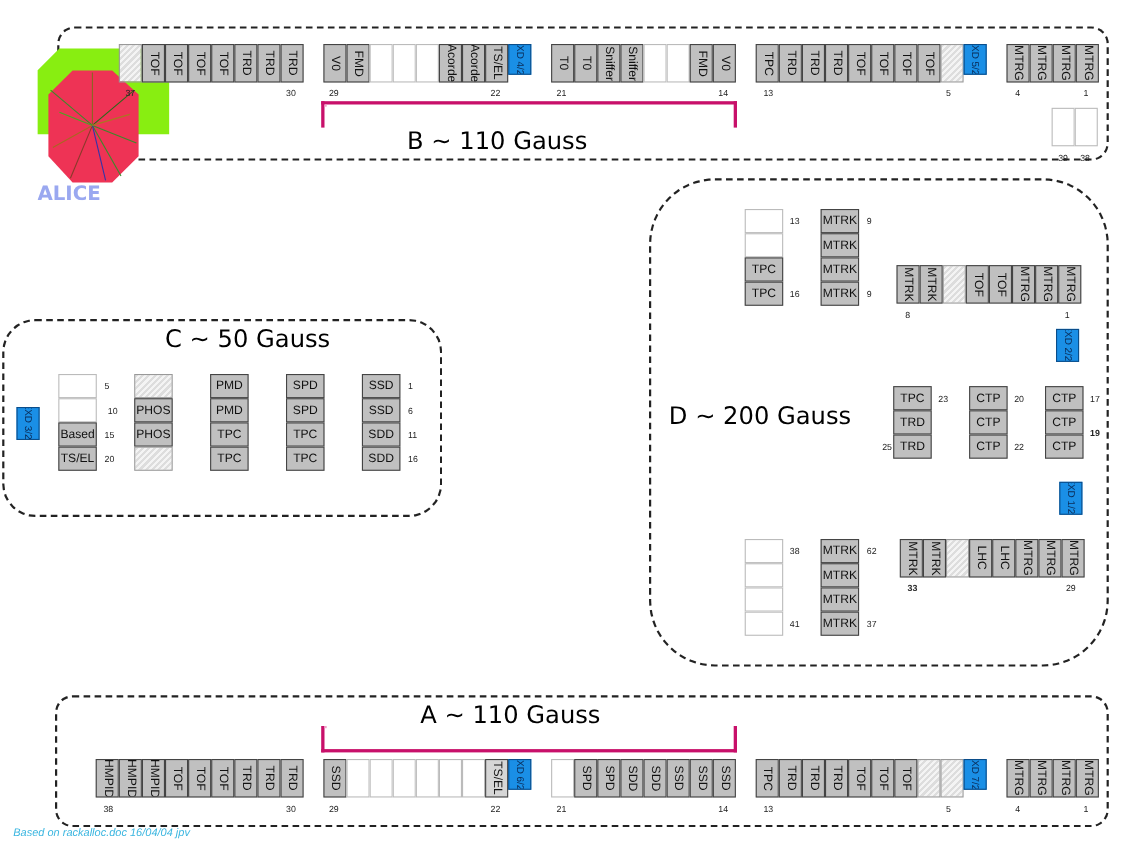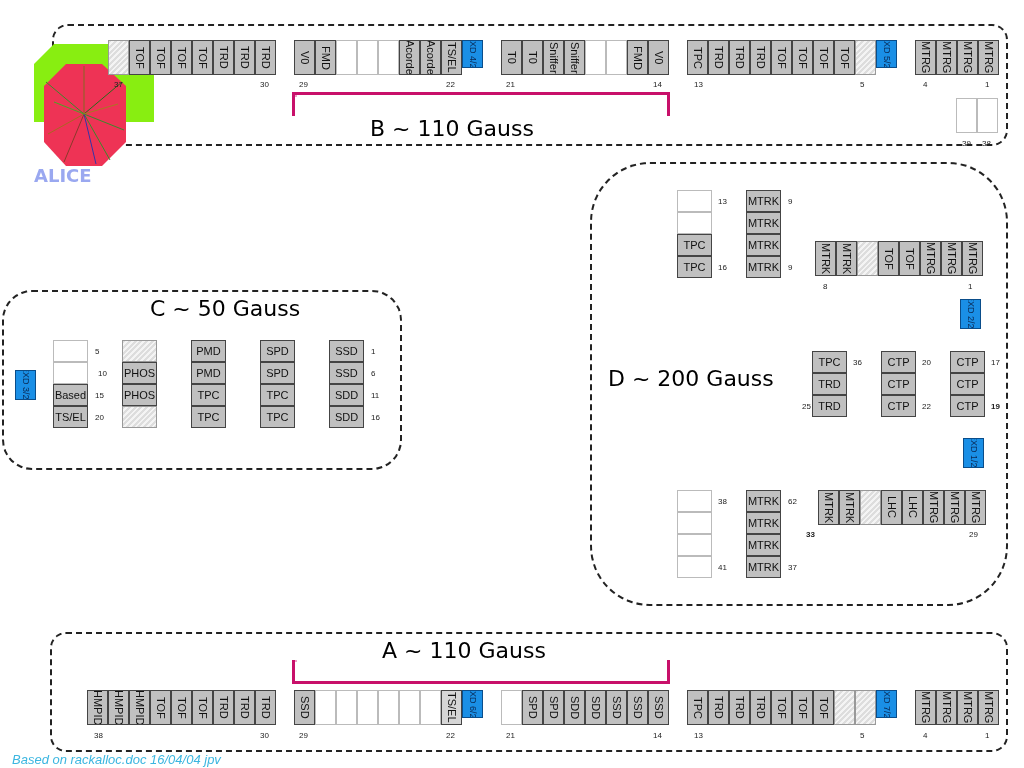--- a/index.html
+++ b/index.html
@@ -16,21 +16,21 @@
   .row.h .rack{width:21px;height:35px;}
   .row.h .rack .vtext{font-size:11px;}
   .row.h .rack.exd .vtext{font-size:9px;text-align:center;}
   .stack{position:absolute;display:flex;flex-direction:column;}
   .stack .rack{width:35px;height:22px;font-size:11px;}
   .num{position:absolute;font-size:8px;color:#222;}
   .bracket{position:absolute;border:3px solid #c8106a;box-sizing:border-box;}
   .bracket.top{border-bottom:none;}
   .bracket.bot{border-top:none;}
   .bracket::after{content:"";position:absolute;border:1px solid #f0a0c8;}
-  .footer{position:absolute;left:12px;top:752px;font-size:13px;color:#3bb6e0;font-style:italic;text-align:center;}
+  .footer{position:absolute;left:12px;top:752px;font-size:10px;color:#3bb6e0;font-style:italic;text-align:center;}
 </style>
 </head>
 <body>
 
 <div class="region" style="left:52px;top:24px;width:956px;height:122px;border-radius:16px;"></div>
 <div class="region" style="left:2px;top:290px;width:400px;height:180px;border-radius:30px;"></div>
 <div class="region" style="left:590px;top:162px;width:418px;height:444px;border-radius:60px;"></div>
 <div class="region" style="left:50px;top:632px;width:958px;height:120px;border-radius:16px;"></div>
 
 <div style="position:absolute;left:34px;top:42px;width:120px;height:140px;">
@@ -329,21 +329,21 @@
     <div class="rack">
       <span>TPC</span>
     </div>
     <div class="rack">
       <span>TRD</span>
     </div>
     <div class="rack">
       <span>TRD</span>
     </div>
   </div>
-<div class="num" style="left:853px;top:358px;">36</div>
+<div class="num" style="left:853px;top:358px;">23</div>
 <div class="num" style="left:802px;top:402px;">25</div>
 <div class="stack" style="left:881px;top:351px;">
     <div class="rack">
       <span>CTP</span>
     </div>
     <div class="rack">
       <span>CTP</span>
     </div>
     <div class="rack">
       <span>CTP</span>
@@ -356,21 +356,21 @@
       <span>CTP</span>
     </div>
     <div class="rack">
       <span>CTP</span>
     </div>
     <div class="rack">
       <span>CTP</span>
     </div>
   </div>
 <div class="num" style="left:991px;top:358px;">17</div>
-<div class="num" style="left:991px;top:402px;font-weight:bold;">19</div>
+<div class="num" style="left:991px;top:389px;font-weight:bold;">19</div>
 <div class="rack exd" style="position:absolute;left:963px;top:438px;width:21px;height:30px;">
     <span class="vtext">EXD 1/29</span>
   </div>
 
 <div class="stack" style="left:677px;top:490px;">
     <div class="rack empty"></div>
     <div class="rack empty"></div>
     <div class="rack empty"></div>
     <div class="rack empty"></div>
   </div>
@@ -409,21 +409,21 @@
     <div class="rack">
       <span class="vtext">MTRG</span>
     </div>
     <div class="rack">
       <span class="vtext">MTRG</span>
     </div>
     <div class="rack">
       <span class="vtext">MTRG</span>
     </div>
   </div>
-<div class="num" style="left:806px;top:530px;font-weight:bold;">33</div>
+<div class="num" style="left:825px;top:530px;font-weight:bold;">33</div>
 <div class="num" style="left:969px;top:530px;">29</div>
 
 <div class="region-title" style="left:382px;top:638px;">A ~ 110 Gauss</div>
 <div class="bracket bot" style="left:292px;top:660px;width:378px;height:24px;"></div>
 
 <div class="row h" style="left:87px;top:690px;">
     <div class="rack">
       <span class="vtext">HMPID</span>
     </div>
     <div class="rack">

